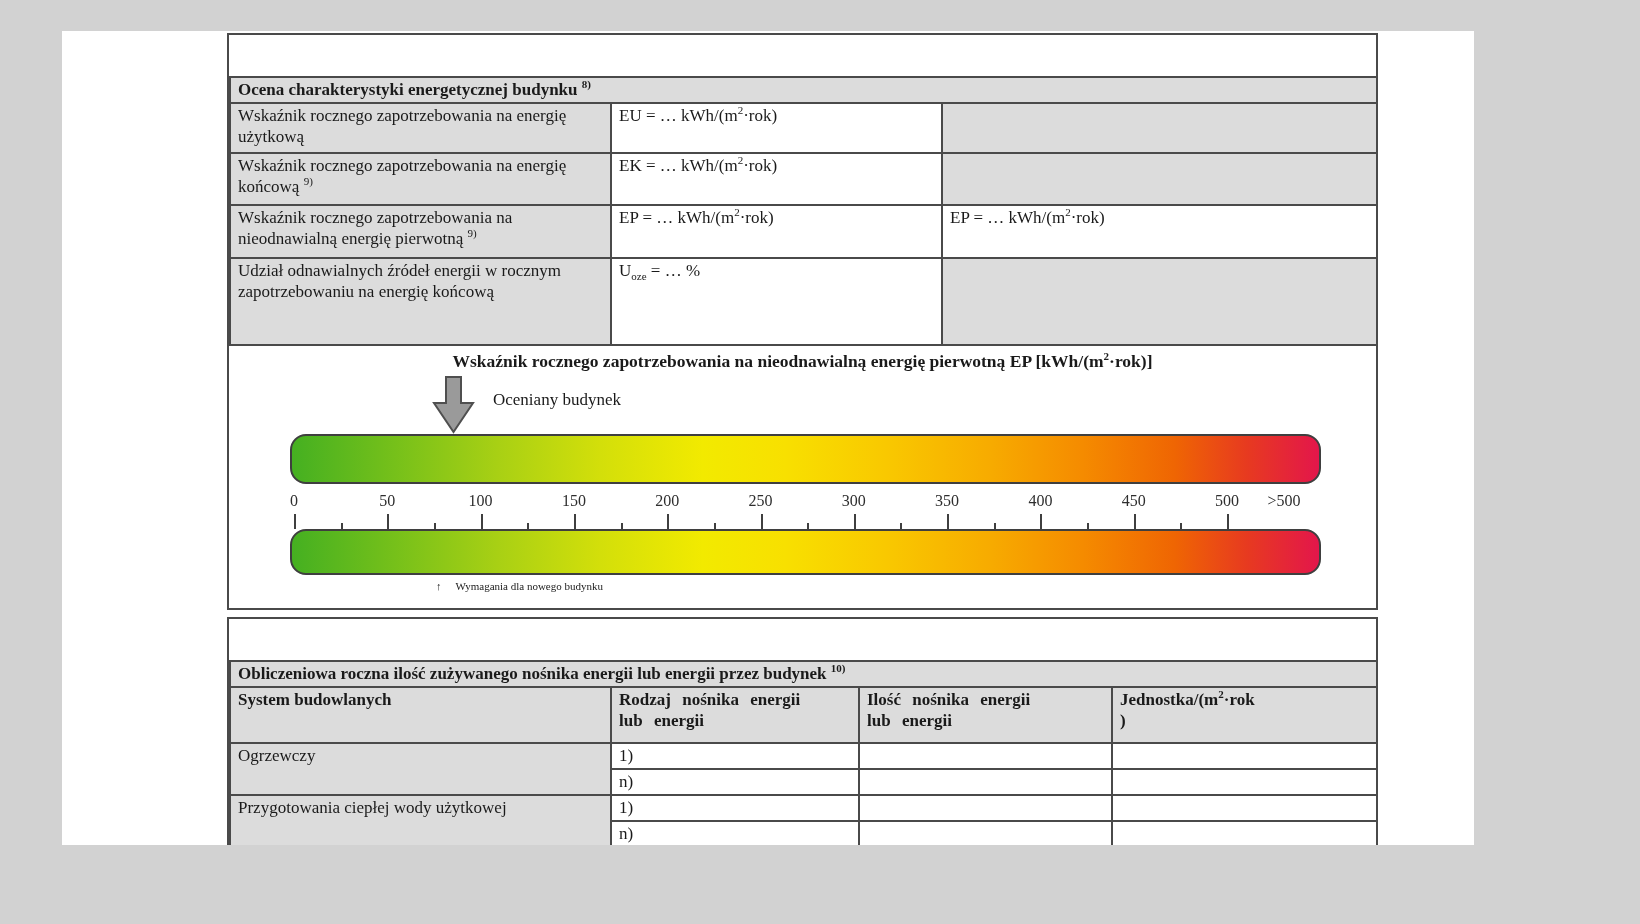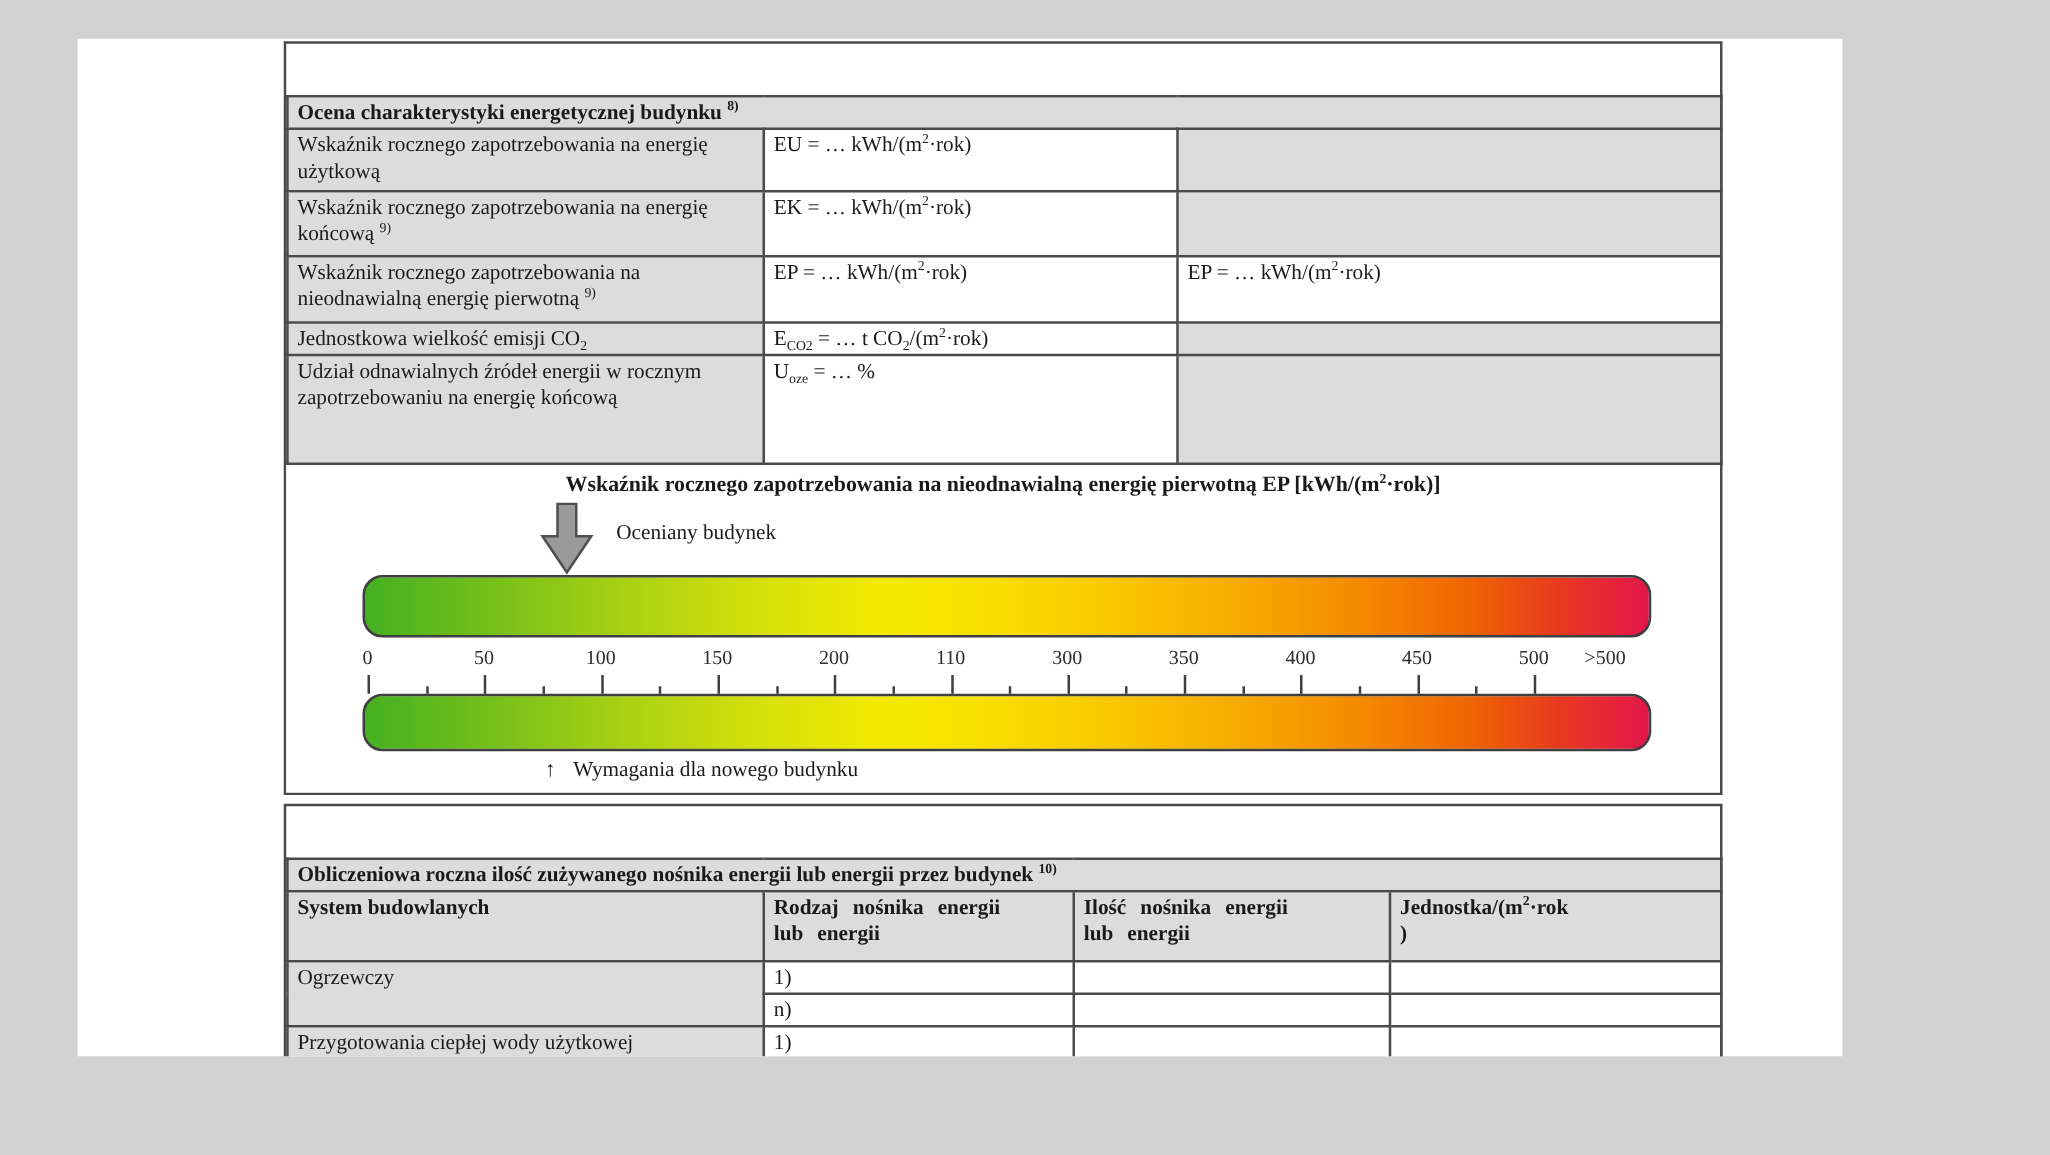--- a/index.html
+++ b/index.html
@@ -58,21 +58,21 @@
   .bar-top{top:88px;height:46px;}
   .bar-bottom{top:183px;height:42px;}
   .num{
     position:absolute;top:146px;transform:translateX(-50%);
     font-size:16px;color:#2e2e2e;white-space:nowrap;
   }
   .tick{position:absolute;width:2px;background:#3f3f3f;}
   .tick-major{top:168px;height:15px;}
   .tick-minor{top:177px;height:6px;}
   .top-label{position:absolute;left:264px;top:44px;font-size:17px;}
-  .bottom-note{position:absolute;left:207px;top:234px;font-size:17px;}
+  .bottom-note{position:absolute;left:207px;top:234px;font-size:11px;}
   .bottom-note .arr{display:inline-block;margin-right:14px;}
   .arrow-svg{position:absolute;left:203px;top:30px;}
 </style>
 </head>
 <body>
 
 <div class="paper">
 
   <div class="box box1">
     <table>
@@ -92,25 +92,20 @@
       </tr>
       <tr style="height:52px">
         <td class="shade">Wskaźnik rocznego zapotrzebowania na energię końcową <sup>9)</sup></td>
         <td>EK = … kWh/(m<sup>2</sup>·rok)</td>
         <td class="shade"></td>
       </tr>
       <tr style="height:53px">
         <td class="shade">Wskaźnik rocznego zapotrzebowania na nieodnawialną energię pierwotną <sup>9)</sup></td>
         <td>EP = … kWh/(m<sup>2</sup>·rok)</td>
         <td>EP = … kWh/(m<sup>2</sup>·rok)</td>
-      </tr>
-      <tr style="height:26px">
-        <td class="shade">Jednostkowa wielkość emisji CO<sub>2</sub></td>
-        <td>E<sub>CO2</sub> = … t CO<sub>2</sub>/(m<sup>2</sup>·rok)</td>
-        <td class="shade"></td>
       </tr>
       <tr style="height:87px">
         <td class="shade">Udział odnawialnych źródeł energii w rocznym zapotrzebowaniu na energię końcową</td>
         <td>U<sub>oze</sub> = … %</td>
         <td class="shade"></td>
       </tr>
     </tbody>
       </table>
 
     <div class="chart">
@@ -132,21 +127,21 @@
           <div class="tick tick-minor" style="left: 204.95px;"></div>
           <span class="num" style="left: 251.6px;">100</span>
           <div class="tick tick-major" style="left: 251.6px;"></div>
           <div class="tick tick-minor" style="left: 298.25px;"></div>
           <span class="num" style="left: 344.9px;">150</span>
           <div class="tick tick-major" style="left: 344.9px;"></div>
           <div class="tick tick-minor" style="left: 391.55px;"></div>
           <span class="num" style="left: 438.2px;">200</span>
           <div class="tick tick-major" style="left: 438.2px;"></div>
           <div class="tick tick-minor" style="left: 484.85px;"></div>
-          <span class="num" style="left: 531.5px;">110</span>
+          <span class="num" style="left: 531.5px;">250</span>
           <div class="tick tick-major" style="left: 531.5px;"></div>
           <div class="tick tick-minor" style="left: 578.15px;"></div>
           <span class="num" style="left: 624.8px;">300</span>
           <div class="tick tick-major" style="left: 624.8px;"></div>
           <div class="tick tick-minor" style="left: 671.45px;"></div>
           <span class="num" style="left: 718.1px;">350</span>
           <div class="tick tick-major" style="left: 718.1px;"></div>
           <div class="tick tick-minor" style="left: 764.75px;"></div>
           <span class="num" style="left: 811.4px;">400</span>
           <div class="tick tick-major" style="left: 811.4px;"></div>

